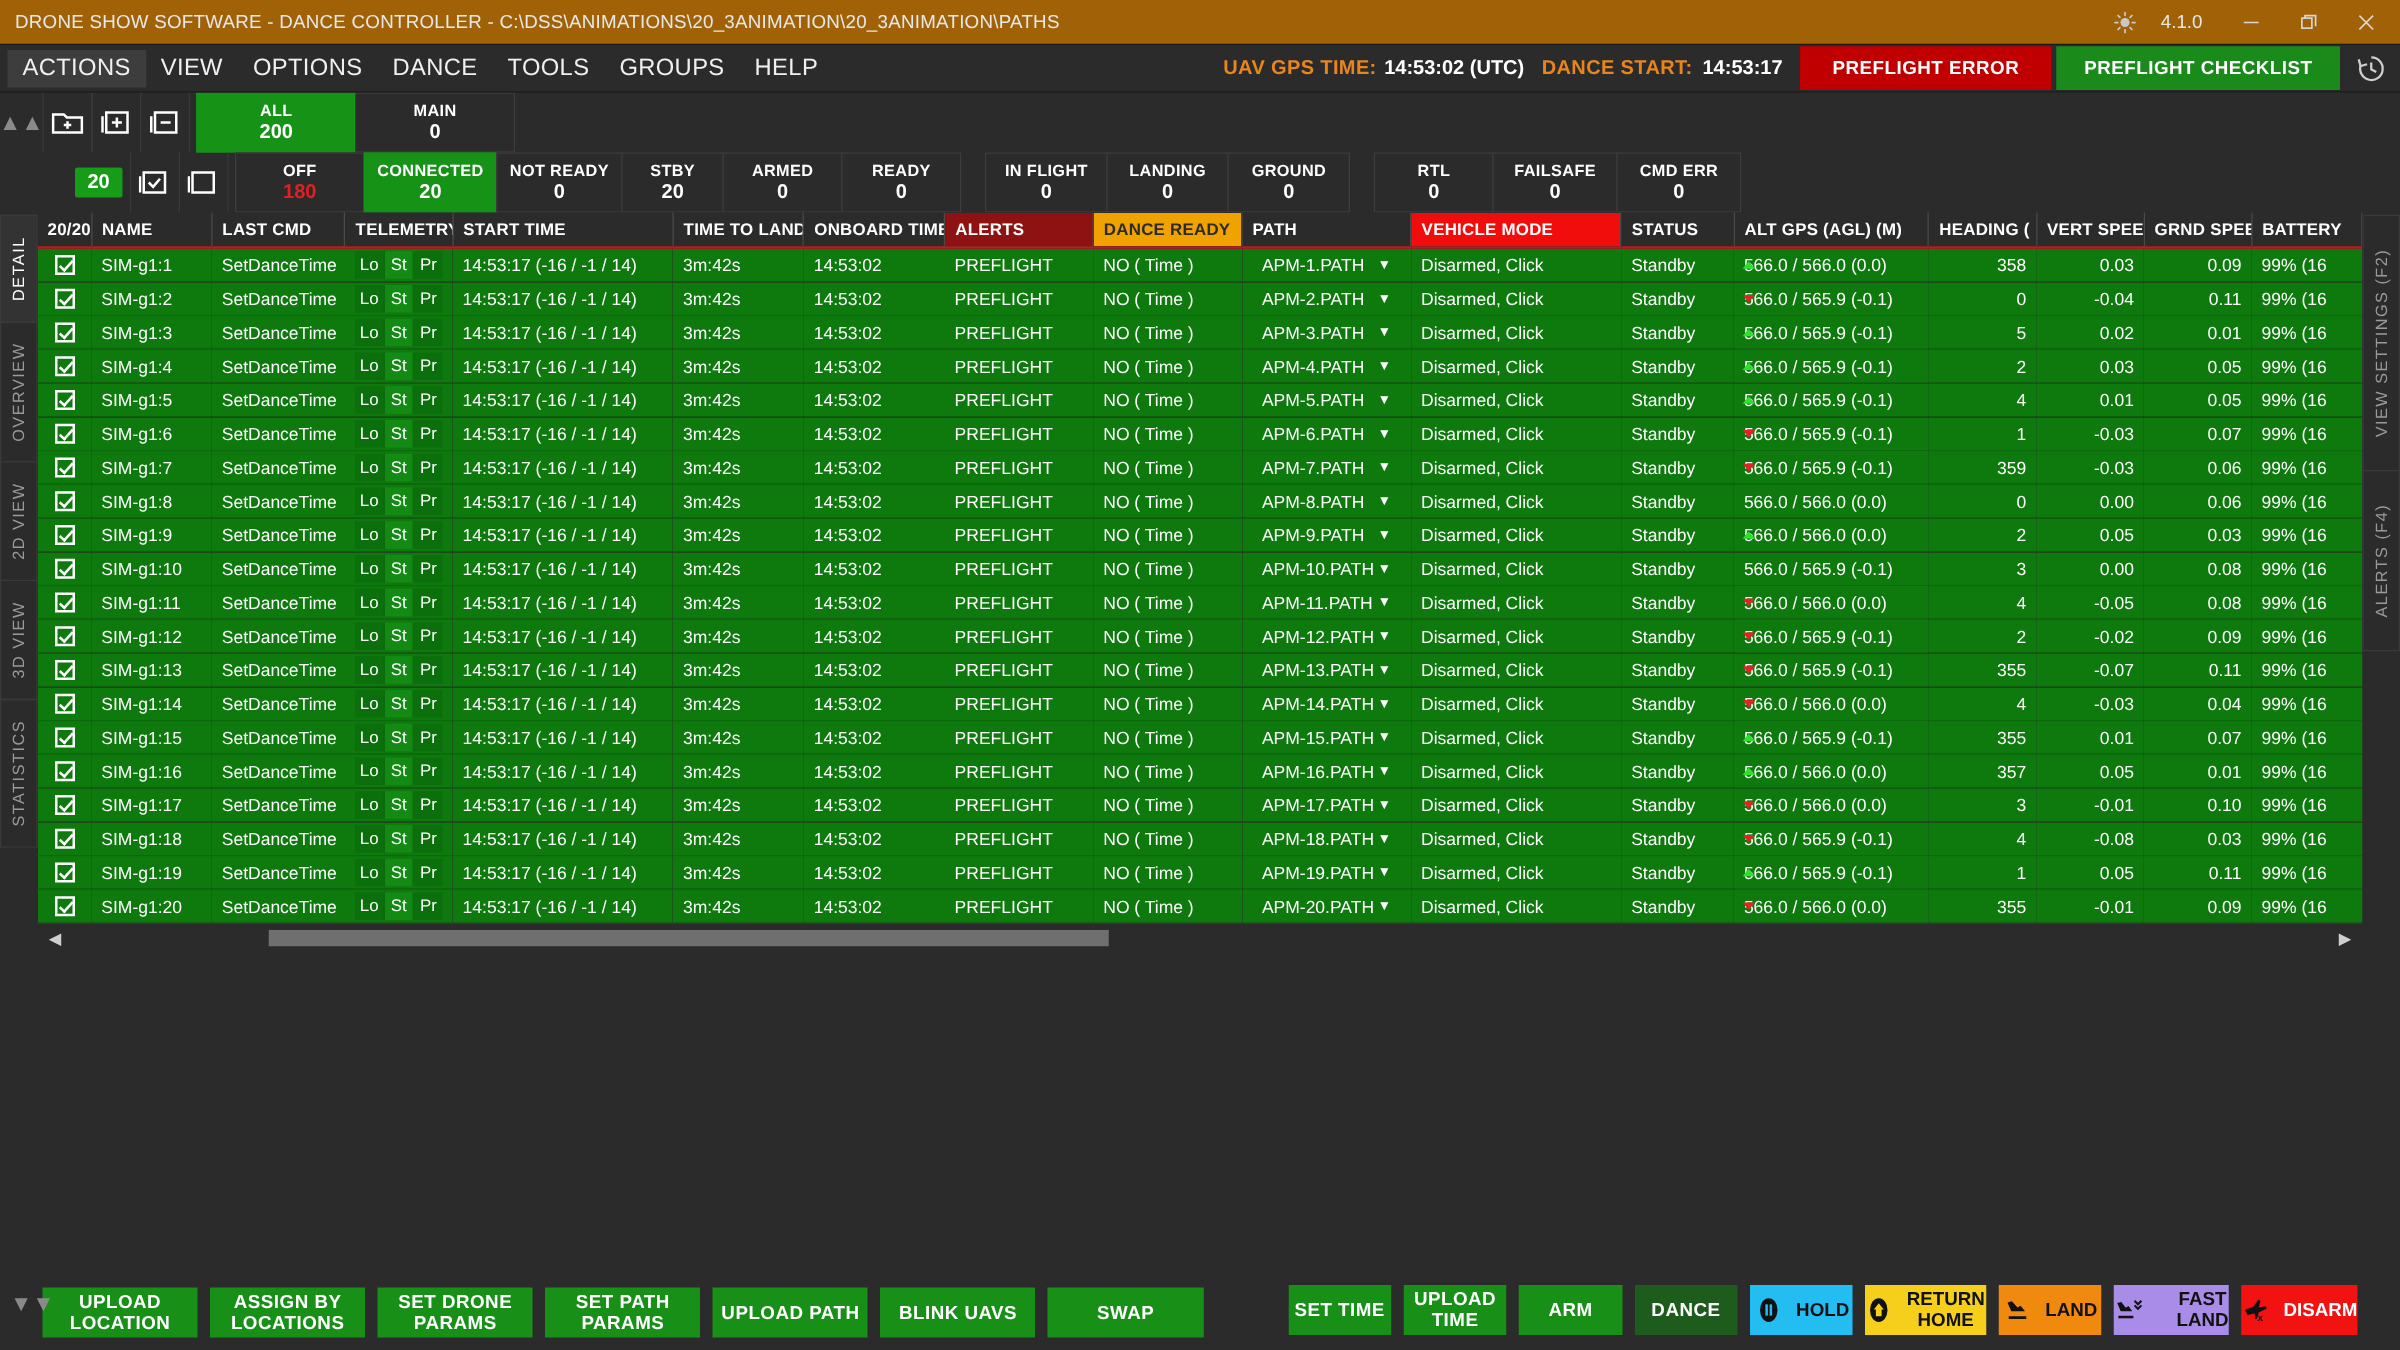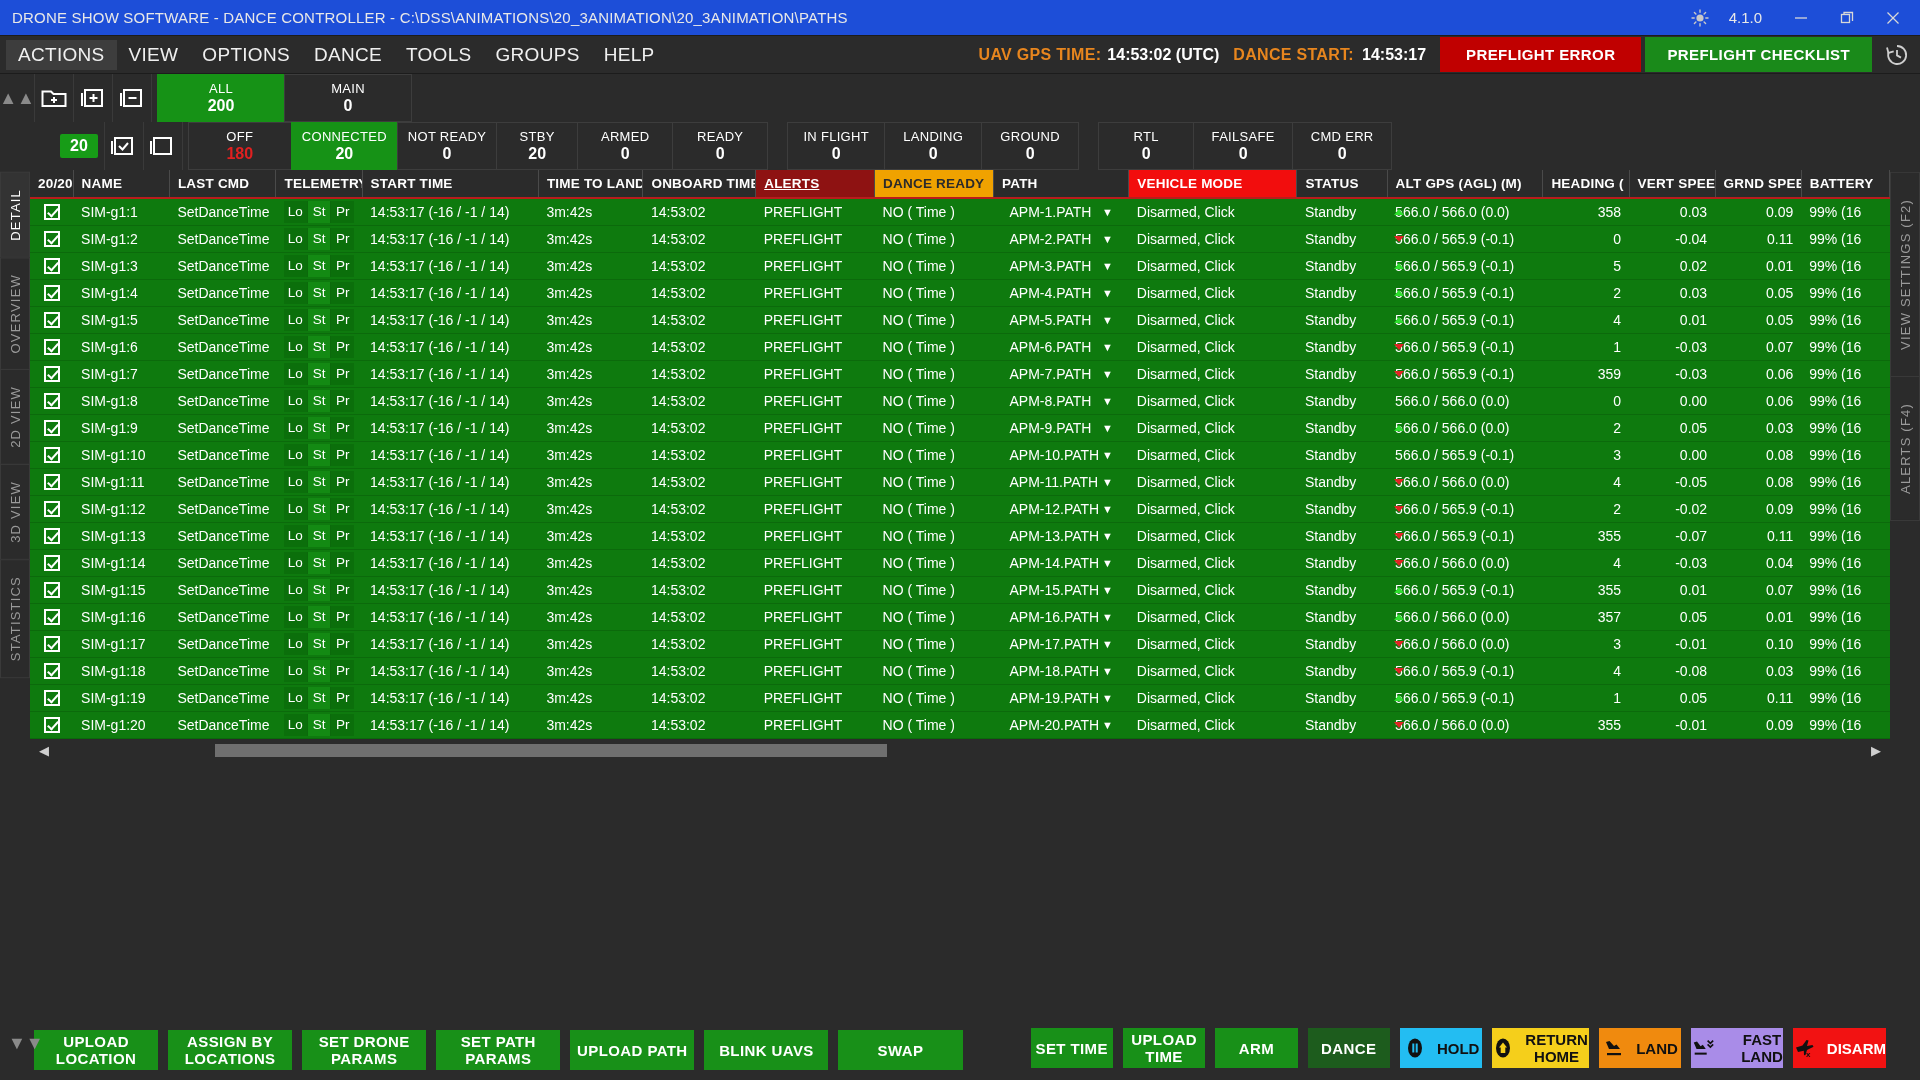--- a/index.html
+++ b/index.html
@@ -7,21 +7,21 @@
     width: 1920px; height: 1080px;
     background: #252525;
     font-family: "Liberation Sans", sans-serif;
     overflow: hidden;
     color: #fff;
   }
   #app { width: 1920px; height: 1080px; position: relative; display: flex; flex-direction: column; background: #2b2b2b; }
 
   
   .titlebar {
-    height: 36px; background: #1d4ed8; display: flex; align-items: center;
+    height: 36px; background: #a16207; display: flex; align-items: center;
     flex: 0 0 36px; border-bottom: 1px solid #1c1c1c;
   }
   .titlebar .title { font-size: 15px; color: #e8e8e8; padding-left: 12px; letter-spacing: .2px; white-space: nowrap; }
   .titlebar .spacer { flex: 1; }
   .tb-right { display: flex; align-items: center; gap: 0; padding-right: 4px; }
   .tb-version { font-size: 15px; color: #e8e8e8; margin: 0 16px 0 6px; }
   .tb-btn { width: 46px; height: 34px; display: flex; align-items: center; justify-content: center; color: #d8d8d8; }
 
   
   .menubar {
@@ -58,21 +58,21 @@
   .count-badge {
     background: #179c17; color: #fff; font-weight: bold; font-size: 16px;
     display: flex; align-items: center; justify-content: center; padding: 3px 10px;
     align-self: center; margin: 0 6px 0 26px; border-radius: 2px;
   }
   .seg-group { display: flex; align-items: stretch; margin-left: 6px; }
   .seg {
     min-width: 82px; display: flex; flex-direction: column; align-items: center; justify-content: center;
     border: 1px solid #3d3d3d; margin-right: -1px; padding: 2px 10px; background: #2b2b2b;
   }
-  .seg .lbl { font-size: 13px; font-weight: normal; color: #fff; letter-spacing: .3px; white-space: nowrap; }
+  .seg .lbl { font-size: 13px; font-weight: bold; color: #fff; letter-spacing: .3px; white-space: nowrap; }
   .seg .val { font-size: 16px; font-weight: bold; color: #fff; margin-top: 1px; }
   .seg.green { background: #169216; border-color: #169216; }
   .seg.wide { min-width: 130px; }
   .seg .val.red { color: #e02020; }
   .gap { width: 14px; }
 
   
   .mainarea { flex: 1 1 auto; display: flex; min-height: 0; background: #2b2b2b; }
   .vtabs { width: 30px; flex: 0 0 30px; display: flex; flex-direction: column; background: #2b2b2b; padding-top: 2px; }
   .vtab {
@@ -86,21 +86,21 @@
 
   .tablewrap { flex: 1 1 auto; display: flex; flex-direction: column; min-width: 0; }
 
   table.grid { width: 100%; border-collapse: collapse; table-layout: fixed; }
   table.grid th {
     background: #2b2b2b; color: #fff; font-size: 13.5px; font-weight: bold;
     text-align: left; padding: 6px 8px; height: 28px;
     border-right: 1px solid #4a4a4a; border-bottom: 2px solid #b91c1c;
     letter-spacing: .2px; white-space: nowrap; overflow: hidden;
   }
-  table.grid th.hdr-alerts { background: #8e1212; text-decoration: underline; }
+  table.grid th.hdr-alerts { background: #8e1212; }
   table.grid th.hdr-dance { background: #f0a200; color: #2b2b2b; }
   table.grid th.hdr-vmode { background: #f20d0d; }
   table.grid th.num { text-align: left; }
 
   table.grid td {
     background: #0e7a0e; color: #fff; font-size: 14px; height: 27px;
     padding: 2px 8px; border-bottom: 1px solid #0b6a0b; white-space: nowrap; overflow: hidden;
   }
   td.c-check { text-align: center; padding: 0; }
   .cb { width: 16px; height: 16px; border: 2px solid #fff; display: inline-block; position: relative; vertical-align: middle; }

